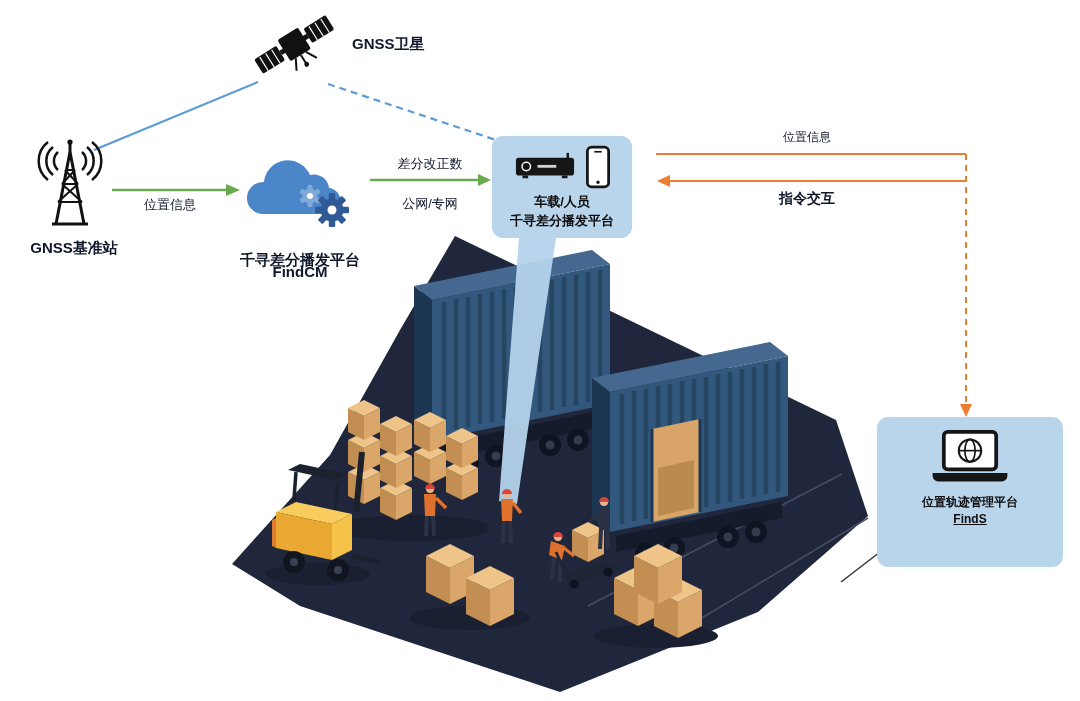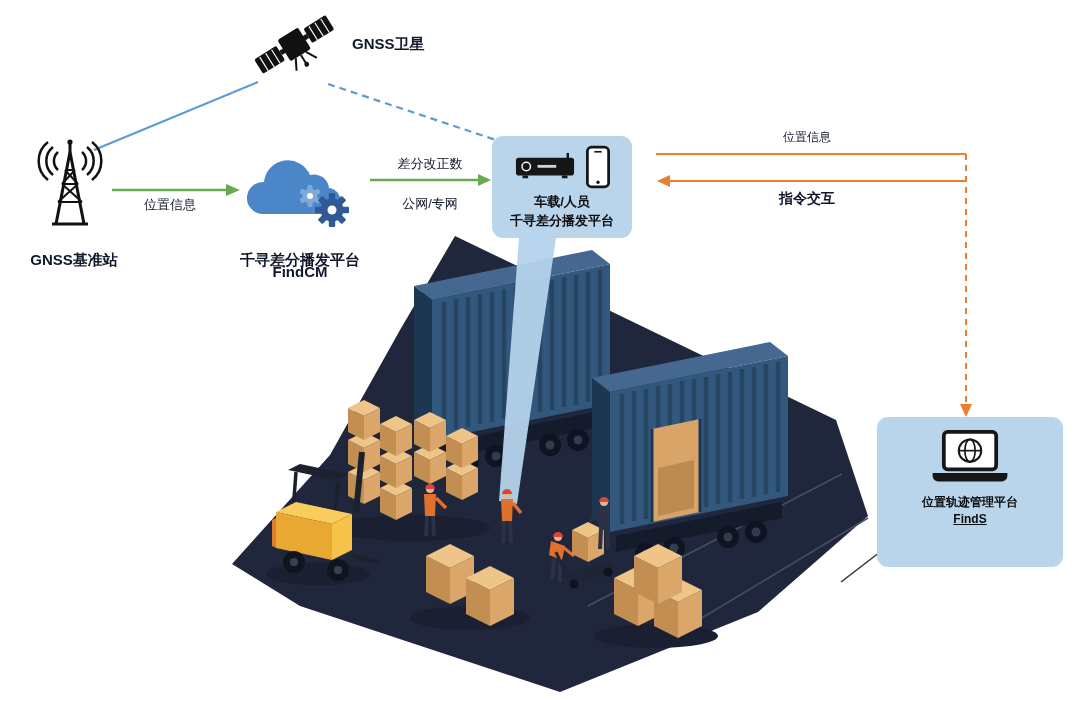--- a/index.html
+++ b/index.html
@@ -6,21 +6,21 @@
   .canvas{
     position:relative;width:1080px;height:701px;background:#ffffff;
     font-family:"Liberation Sans","DejaVu Sans",sans-serif;overflow:hidden;
   }
   .scene-svg{position:absolute;left:0;top:0;}
   .node-icon{position:absolute;}
   .lbl{position:absolute;color:#0f172a;text-align:center;line-height:1.35;white-space:nowrap;}
   .node-lbl{font-size:15px;font-weight:600;}
   .link-lbl{font-size:13px;font-weight:500;}
   #lbl-satellite{left:352px;top:34px;}
-  #lbl-base{left:14px;top:238px;width:120px;margin-top:12px;}
+  #lbl-base{left:14px;top:238px;width:120px;}
   #lbl-cloud1{left:222px;top:250px;width:156px;}
   #lbl-cloud2{left:222px;top:262px;width:156px;}
   #lbl-raw{left:118px;top:196px;width:104px;}
   #lbl-corr1{left:378px;top:155px;width:104px;}
   #lbl-corr2{left:378px;top:195px;width:104px;}
   #lbl-pos{left:745px;top:129px;width:124px;font-size:12px;}
   #lbl-cmd{left:745px;top:189px;width:124px;font-size:14px;font-weight:bold;}
   .panel{
     position:absolute;background:#b9d5ec;border-radius:11px;
     display:flex;flex-direction:column;align-items:center;box-sizing:border-box;

